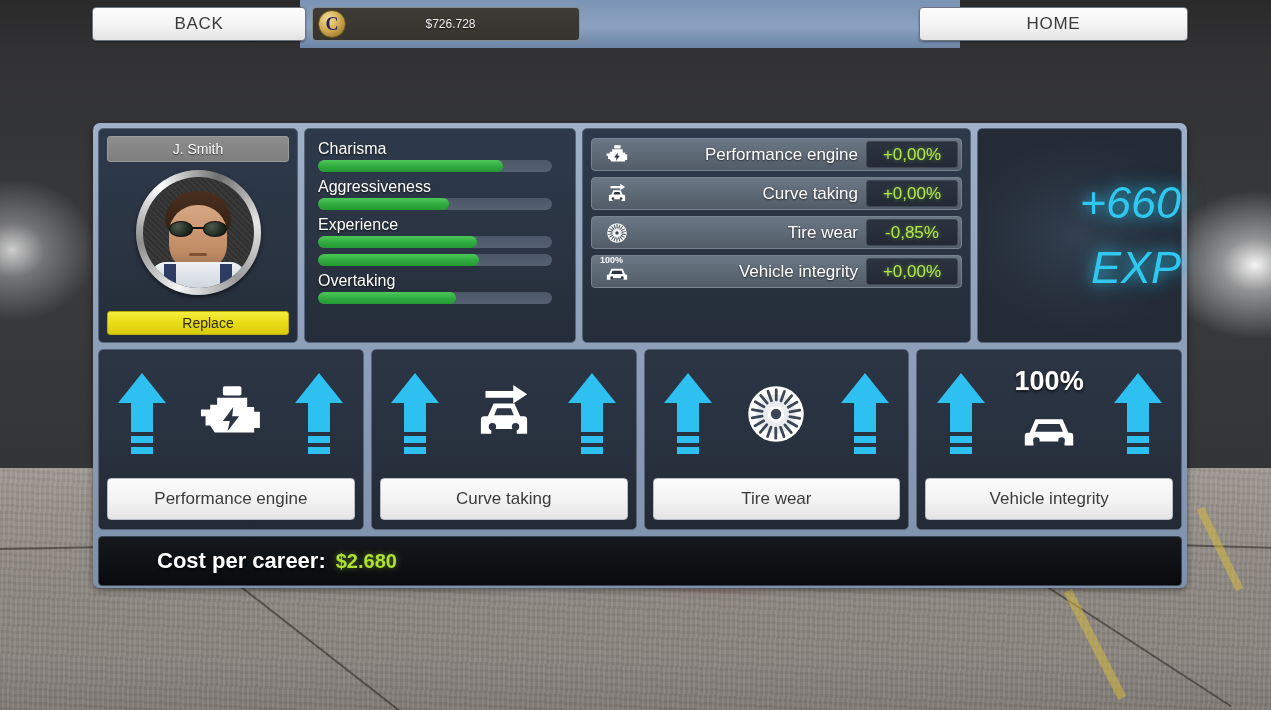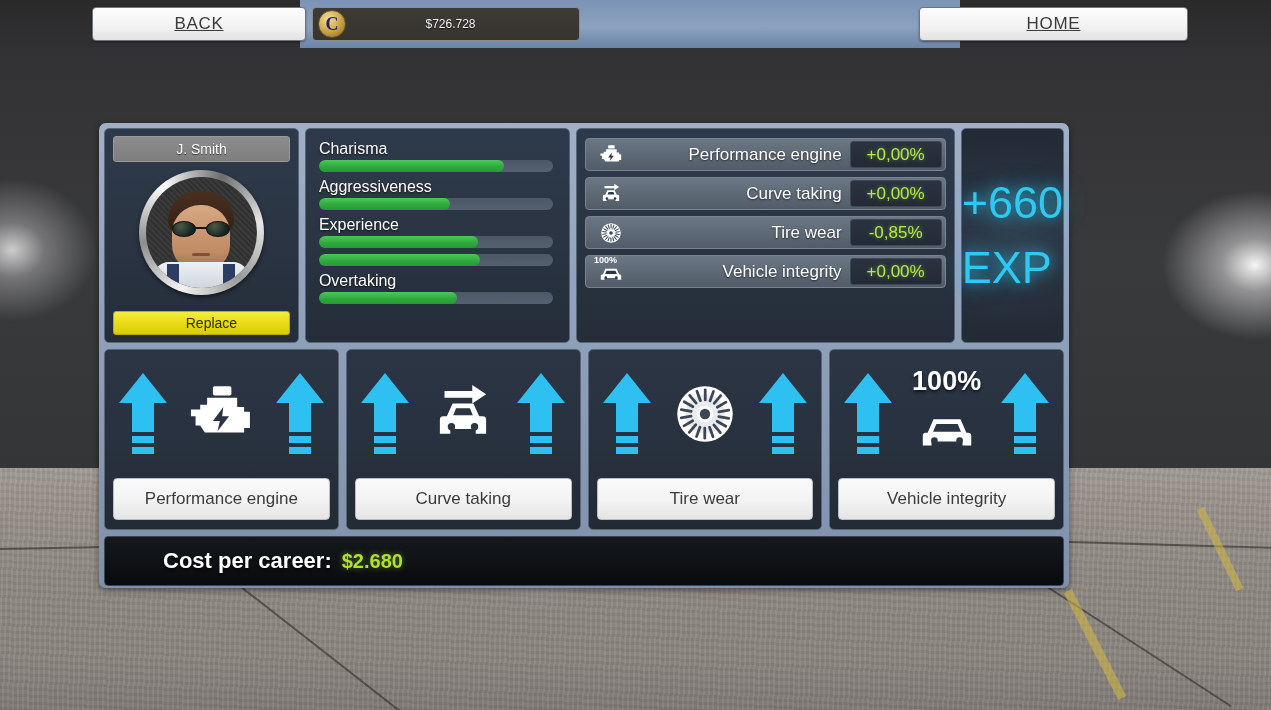--- a/index.html
+++ b/index.html
@@ -61,21 +61,20 @@
 
   
   #topbar { position: absolute; left: 0; top: 0; width: 1271px; height: 48px; }
   .btn-top {
     position: absolute; top: 7px; height: 34px;
     background: linear-gradient(180deg, #fdfdfd 0%, #f4f4f4 52%, #e3e3e3 100%);
     border: 1px solid #6d757f; border-radius: 4px;
     display: flex; align-items: center; justify-content: center;
     font-size: 17px; color: #3a3a3a; letter-spacing: .7px;
     box-shadow: 0 1px 2px rgba(0,0,0,.4);
-    text-decoration: underline;
   }
   #btn-back { left: 92px; width: 214px; }
   #btn-home { left: 919px; width: 269px; }
   #money-box {
     position: absolute; left: 312px; top: 7px; width: 268px; height: 34px;
     background: linear-gradient(180deg, #3e3a36 0%, #37332f 100%);
     border: 1px solid #8b8b8b; border-radius: 4px;
     display: flex; align-items: center;
   }
   #coin {
@@ -86,25 +85,24 @@
     font-size: 18px; font-weight: bold; color: #2a1e5e;
     font-family: "Liberation Serif", serif;
   }
   #money-value {
     flex: 1; text-align: center; font-size: 12px; color: #f2f2f2;
     padding-right: 24px; text-shadow: 0 1px 1px rgba(0,0,0,.7);
   }
 
   
   #frame {
-    position: absolute; left: 93px; top: 123px; width: 970px; height: 465px;
+    position: absolute; left: 93px; top: 123px; width: 1094px; height: 465px;
     background: linear-gradient(180deg, #9fb0c8 0%, #8ea0ba 45%, #7e90ab 100%);
     border-radius: 7px; padding: 5px;
     box-shadow: 0 2px 6px rgba(0,0,0,.45);
-    margin-left: 6px;
   }
   .row-top { display: flex; gap: 6px; height: 215px; }
   .panel {
     background: linear-gradient(180deg, #2e3a4b 0%, #2a3442 55%, #242d39 100%);
     border: 1px solid #566577; border-radius: 5px;
   }
 
   
   #driver-panel { width: 200px; padding: 7px 8px; display: flex; flex-direction: column; align-items: center; }
   #driver-name {
@@ -190,22 +188,23 @@
     width: 92px; height: 27px; border-radius: 3px;
     background: linear-gradient(180deg, #2b3340 0%, #232a35 100%);
     border: 1px solid #3f4855;
     display: flex; align-items: center; justify-content: center;
     font-size: 17px; color: #b5e84a; text-shadow: 0 0 4px rgba(150,230,60,.5);
   }
 
   
   #exp-panel {
     flex: 1; display: flex; flex-direction: column;
-    align-items: flex-start; justify-content: center; gap: 17px;
+    align-items: flex-end; justify-content: center; gap: 17px;
     background: radial-gradient(ellipse 130px 100px at 50% 50%, #33404f 0%, #28313e 60%, #232b36 100%);
+    font-style: italic;
   }
   .exp-text {
     font-size: 45px; color: #2ec8f0; line-height: 1.06;
     text-shadow: 0 0 14px rgba(46,200,240,.75), 0 0 26px rgba(46,200,240,.4);
   }
 
   
   .row-cards { display: flex; gap: 7px; height: 181px; margin-top: 6px; }
   .up-card {
     flex: 1; border-radius: 5px; position: relative; overflow: hidden;

